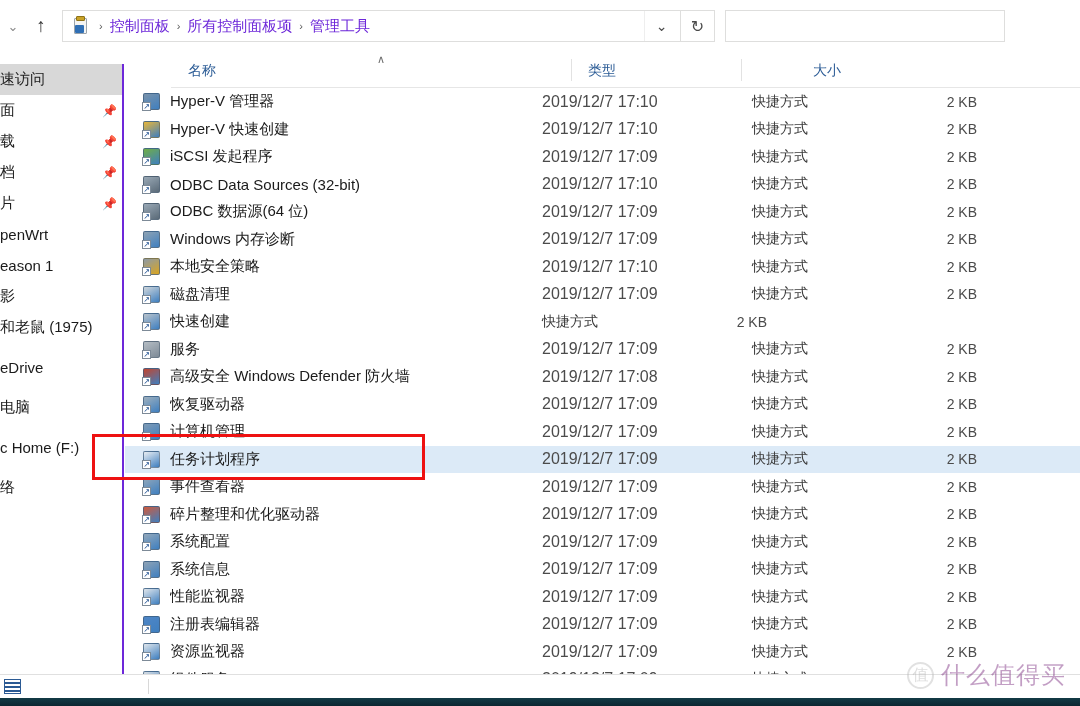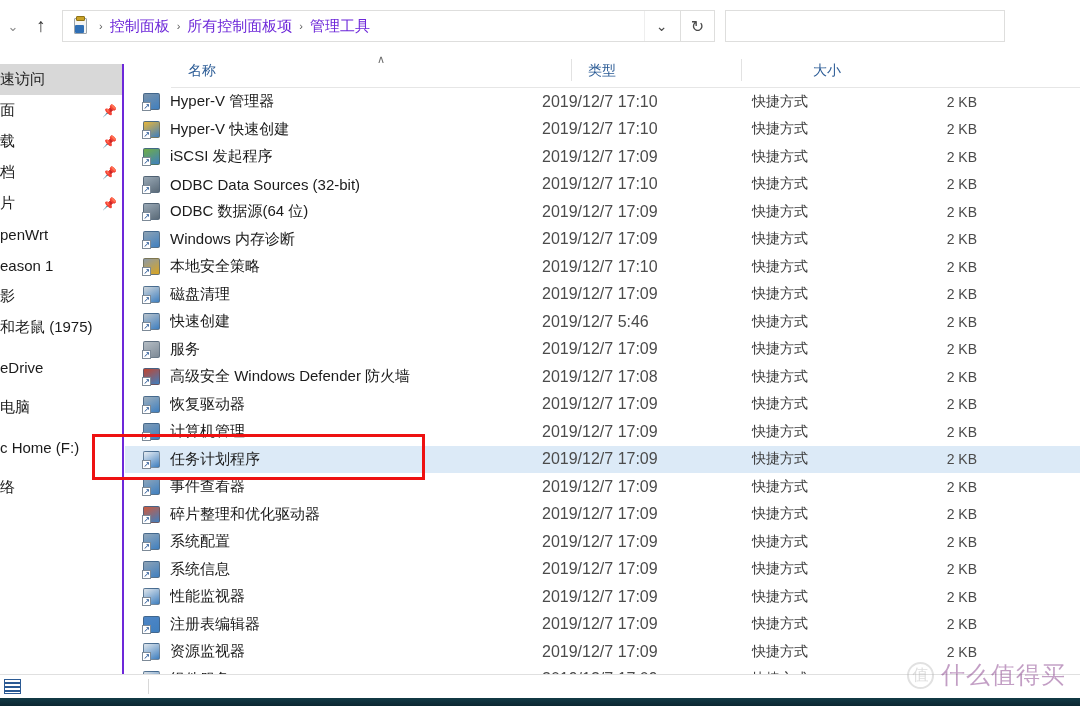--- a/index.html
+++ b/index.html
@@ -356,21 +356,20 @@
           <div class="cell-size">2 KB</div>
         </div>
         <div class="row">
           <div class="cell-name">
             <span class="ficon">
               <span class="body" style="background: linear-gradient(150deg, rgb(185, 195, 204) 0%, rgb(63, 127, 191) 100%); border: 1px solid rgba(60, 80, 100, 0.55);"></span>
               <span class="arrow">↗</span>
             </span>
             <span class="fname">快速创建</span>
           </div>
-          <div class="cell-date">2019/12/7 5:46</div>
           <div class="cell-type">快捷方式</div>
           <div class="cell-size">2 KB</div>
         </div>
         <div class="row">
           <div class="cell-name">
             <span class="ficon">
               <span class="body" style="background: linear-gradient(150deg, rgb(181, 189, 196) 0%, rgb(125, 138, 151) 100%); border: 1px solid rgba(60, 80, 100, 0.55);"></span>
               <span class="arrow">↗</span>
             </span>
             <span class="fname">服务</span>

